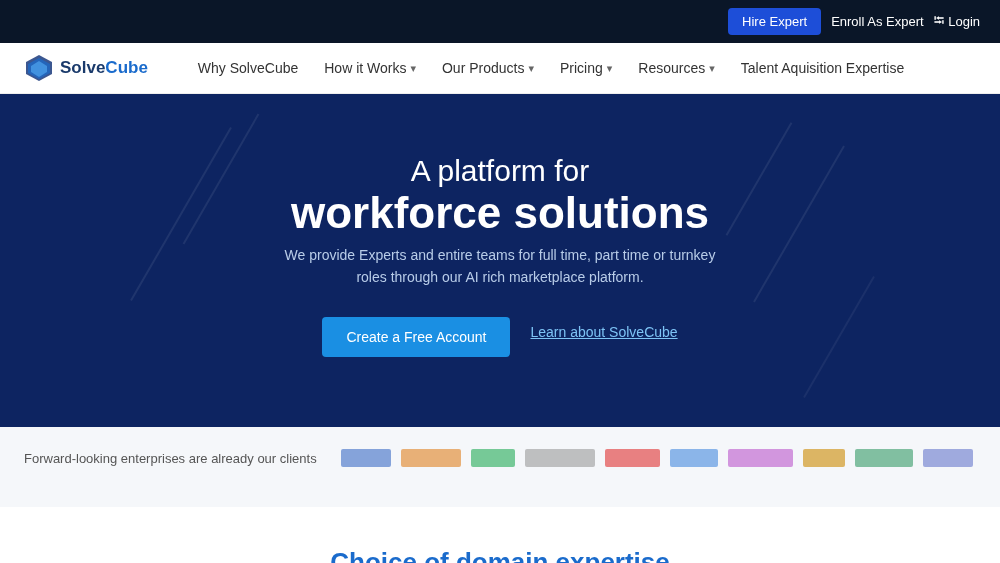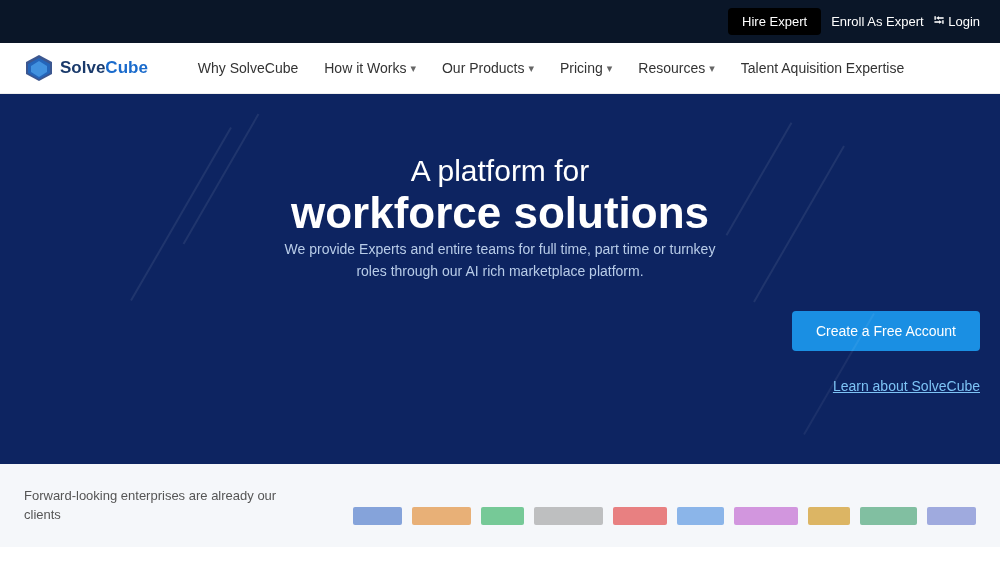--- a/index.html
+++ b/index.html
@@ -8,21 +8,21 @@
     
     .top-bar {
       background: #0a1628;
       display: flex;
       justify-content: flex-end;
       align-items: center;
       padding: 8px 20px;
       gap: 10px;
     }
     .btn-hire-expert {
-      background: #000000;
+      background: #1d4ed8;
       color: #fff;
       border: none;
       padding: 6px 14px;
       border-radius: 4px;
       font-size: 13px;
       cursor: pointer;
       font-weight: 500;
     }
     .btn-enroll {
       background: transparent;
@@ -123,39 +123,39 @@
       background: rgba(255,255,255,0.06);
       transform: rotate(30deg);
       bottom: 20px;
       right: 160px;
     }
 
     .hero h1 {
       color: #fff;
       font-size: 30px;
       font-weight: 400;
+      margin-bottom: 6px;
     }
     .hero h1 strong {
       font-weight: 700;
       font-size: 44px;
       display: block;
     }
     .hero p {
       color: #b8cce8;
       font-size: 14px;
       max-width: 440px;
       margin: 0 auto 28px;
       line-height: 1.6;
     }
     .hero-btns {
       display: flex;
       justify-content: center;
-      align-items: flex-end;
+      align-items: flex-start;
       gap: 20px;
-      flex-direction: column;
     }
     .btn-create-account {
       background: #1a8fe3;
       color: #fff;
       border: none;
       padding: 12px 24px;
       border-radius: 4px;
       font-size: 14px;
       font-weight: 500;
       cursor: pointer;
@@ -168,22 +168,22 @@
       cursor: pointer;
       text-decoration: underline;
       margin-top: 7px;
     }
 
     
     .clients-bar {
       background: #f5f7fa;
       padding: 22px 24px;
       display: flex;
-      align-items: flex-end;
-      gap: 40px;
+      align-items: flex-start;
+      gap: 24px;
       min-height: 80px;
     }
     .clients-text {
       font-size: 13px;
       color: #555;
       min-width: 160px;
       line-height: 1.5;
       font-weight: 500;
     }
     .clients-logos {

